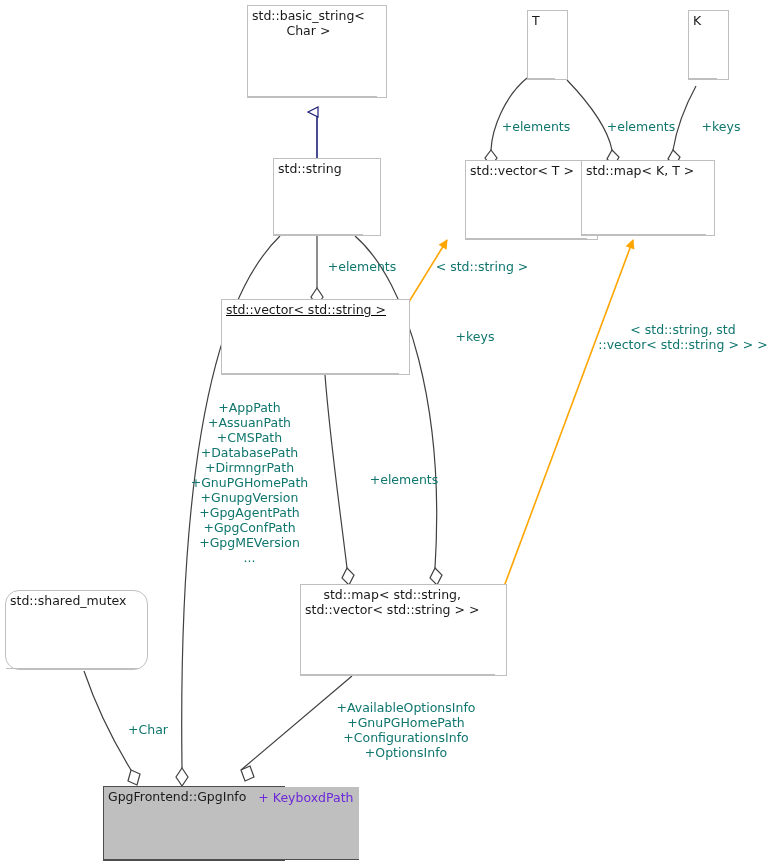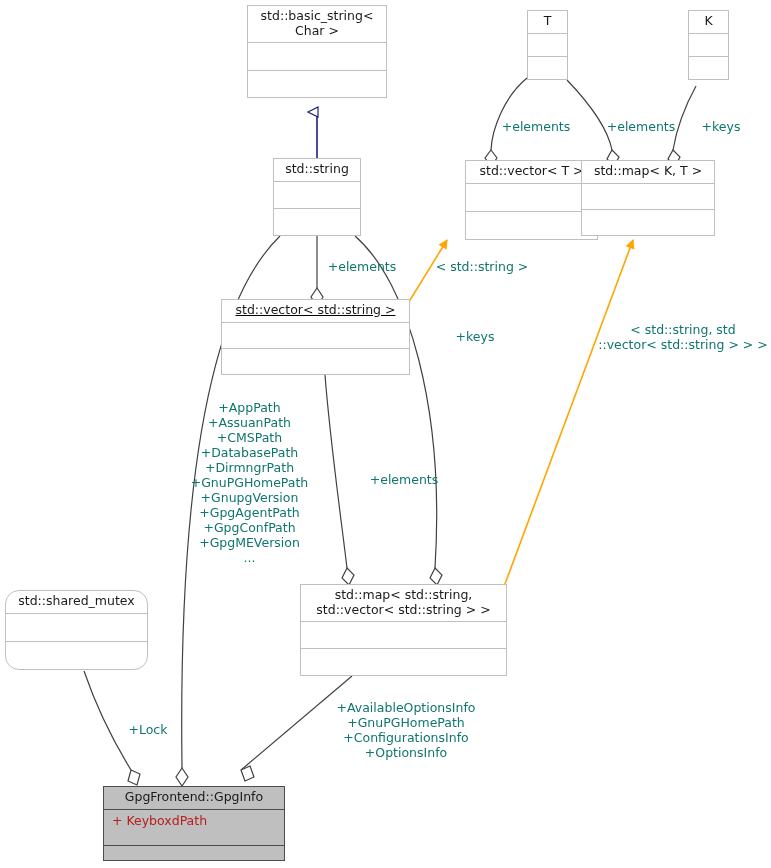--- a/index.html
+++ b/index.html
@@ -26,21 +26,20 @@
     pointer-events: none;
   }
 
   
   .node {
     position: absolute;
     box-sizing: border-box;
     border: 1px solid #bfbfbf;
     background: #ffffff;
     display: flex;
-    flex-direction: column;
   }
   .node .title {
     box-sizing: border-box;
     text-align: center;
     font-size: 12.5px;
     color: #1a1a1a;
     line-height: 14.5px;
     padding: 3px 4px 4px 4px;
     border-bottom: 1px solid #bfbfbf;
     white-space: pre-line;
@@ -48,21 +47,21 @@
   .node .compartment {
     box-sizing: border-box;
     flex: 1 1 auto;
     border-bottom: 1px solid #bfbfbf;
   }
   .node .compartment:last-child {
     border-bottom: none;
   }
   .node .attr {
     font-size: 12.5px;
-    color: #b91c1c;
+    color: #6d28d9;
     padding: 3px 6px 3px 8px;
     line-height: 15px;
     white-space: nowrap;
   }
 
   
   .node.current {
     border: 1px solid #4d4d4d;
     background: #bfbfbf;
   }
@@ -161,21 +160,21 @@
     </g>
   </svg>
 
   <div class="node" style="left:247px; top:5px; width:140px; height:93px;">
     <div class="title">std::basic_string&lt;
 Char &gt;</div>
     <div class="compartment"></div>
     <div class="compartment"></div>
   </div>
 
-  <div class="node" style="left:273px; top:158px; width:88px; height:78px;">
+  <div class="node" style="left:273px; top:158px; width:108px; height:78px;">
     <div class="title">std::string</div>
     <div class="compartment"></div>
     <div class="compartment"></div>
   </div>
 
   <div class="node" style="left:527px; top:10px; width:41px; height:70px;">
     <div class="title">T</div>
     <div class="compartment"></div>
     <div class="compartment"></div>
   </div>
@@ -247,20 +246,20 @@
 +CMSPath
 +DatabasePath
 +DirmngrPath
 +GnuPGHomePath
 +GnupgVersion
 +GpgAgentPath
 +GpgConfPath
 +GpgMEVersion
 ...</div>
 
-  <div class="edge-label" style="left:121px; top:722px; width:54px;">+Lock</div>
+  <div class="edge-label" style="left:121px; top:722px; width:54px;">+Char</div>
 
   <div class="edge-label" style="left:325px; top:700px; width:162px;">+AvailableOptionsInfo
 +GnuPGHomePath
 +ConfigurationsInfo
 +OptionsInfo</div>
 
 </div>
 
 </body></html>

